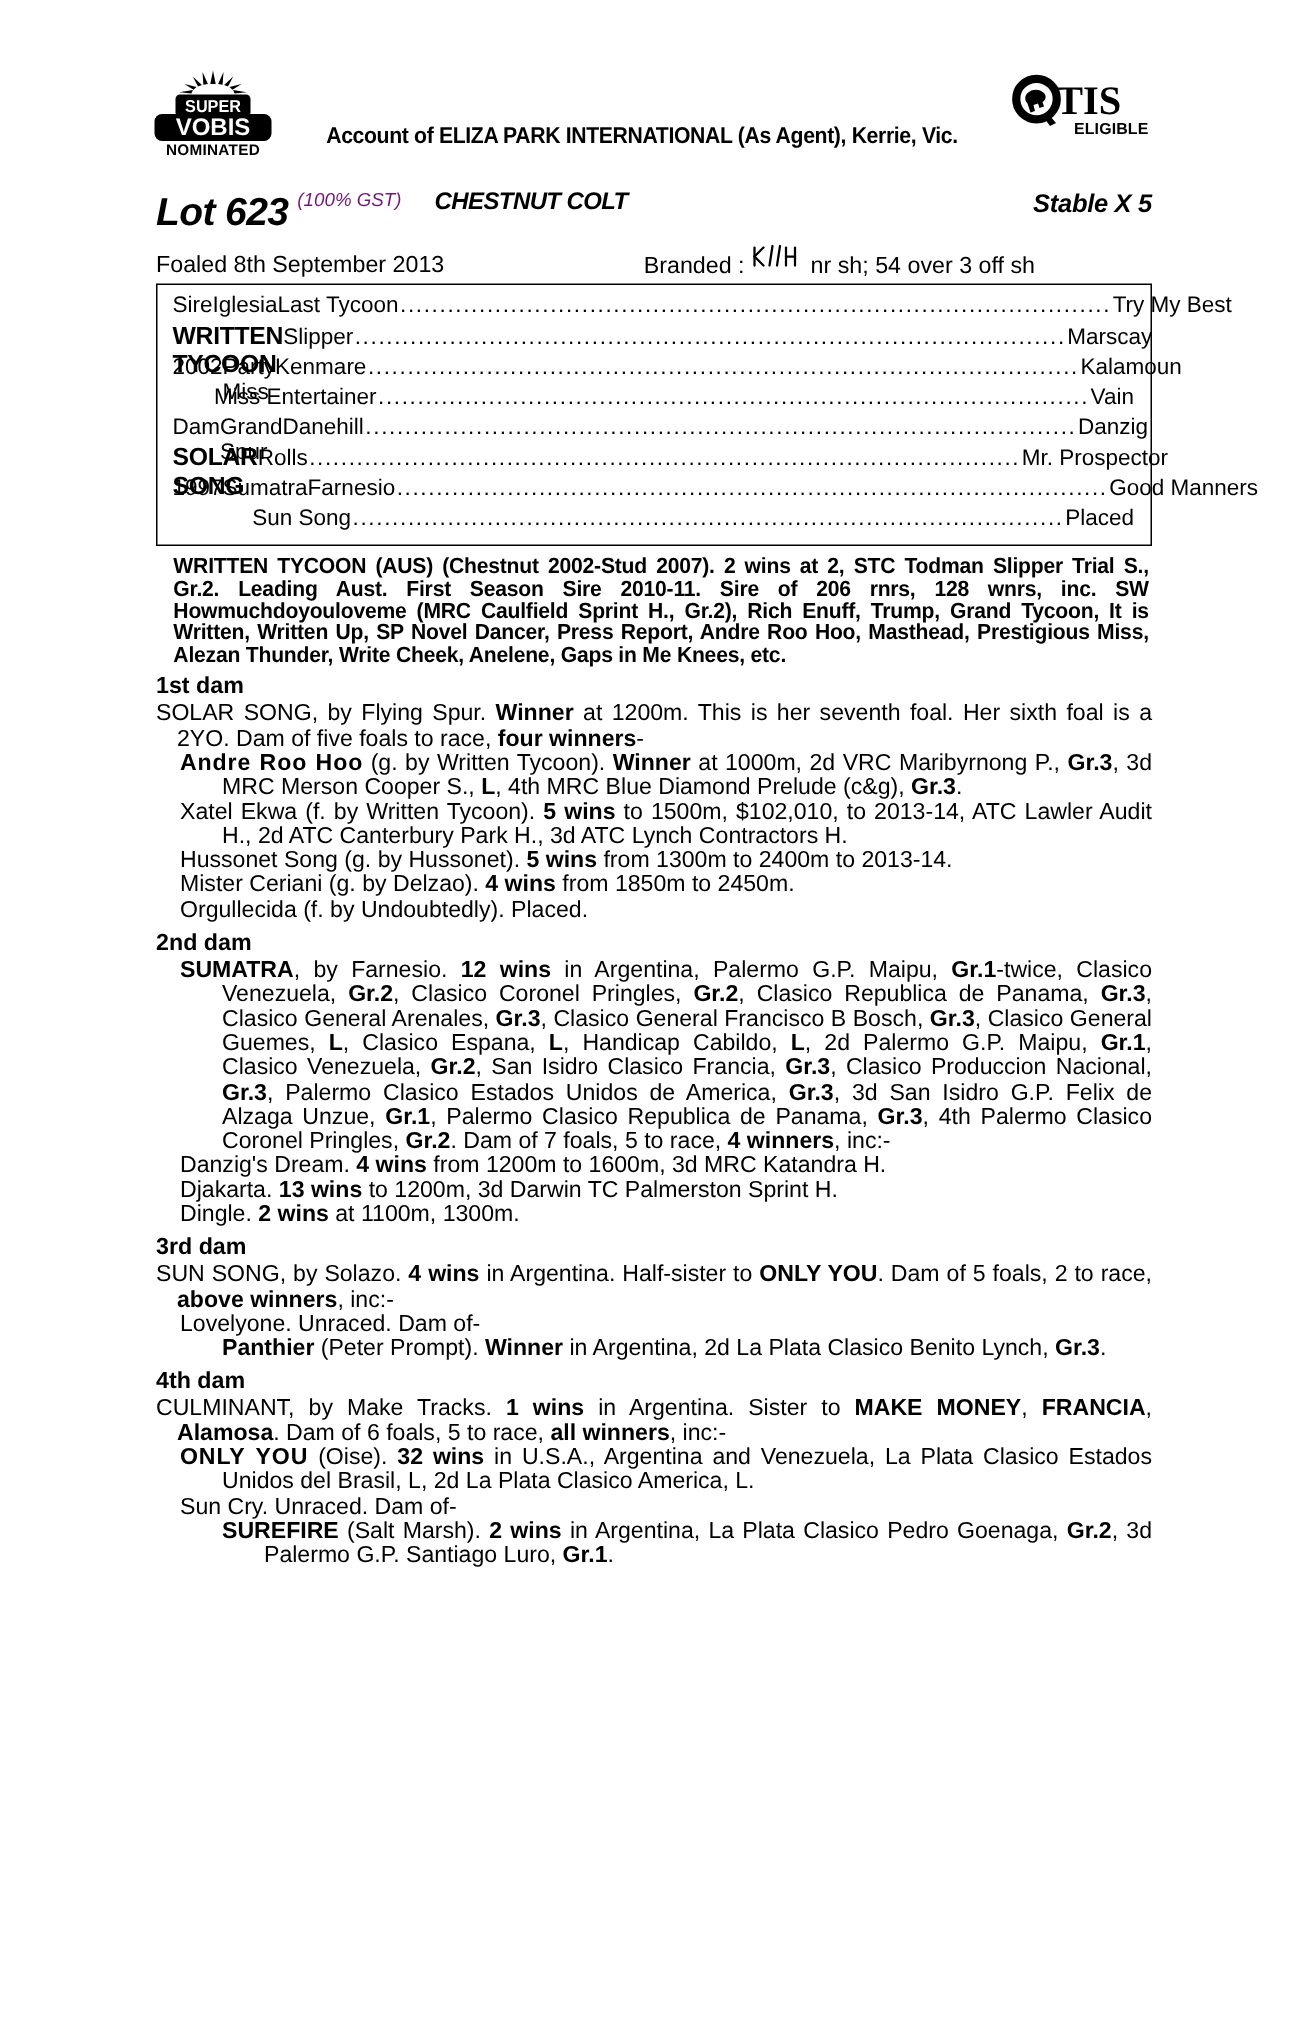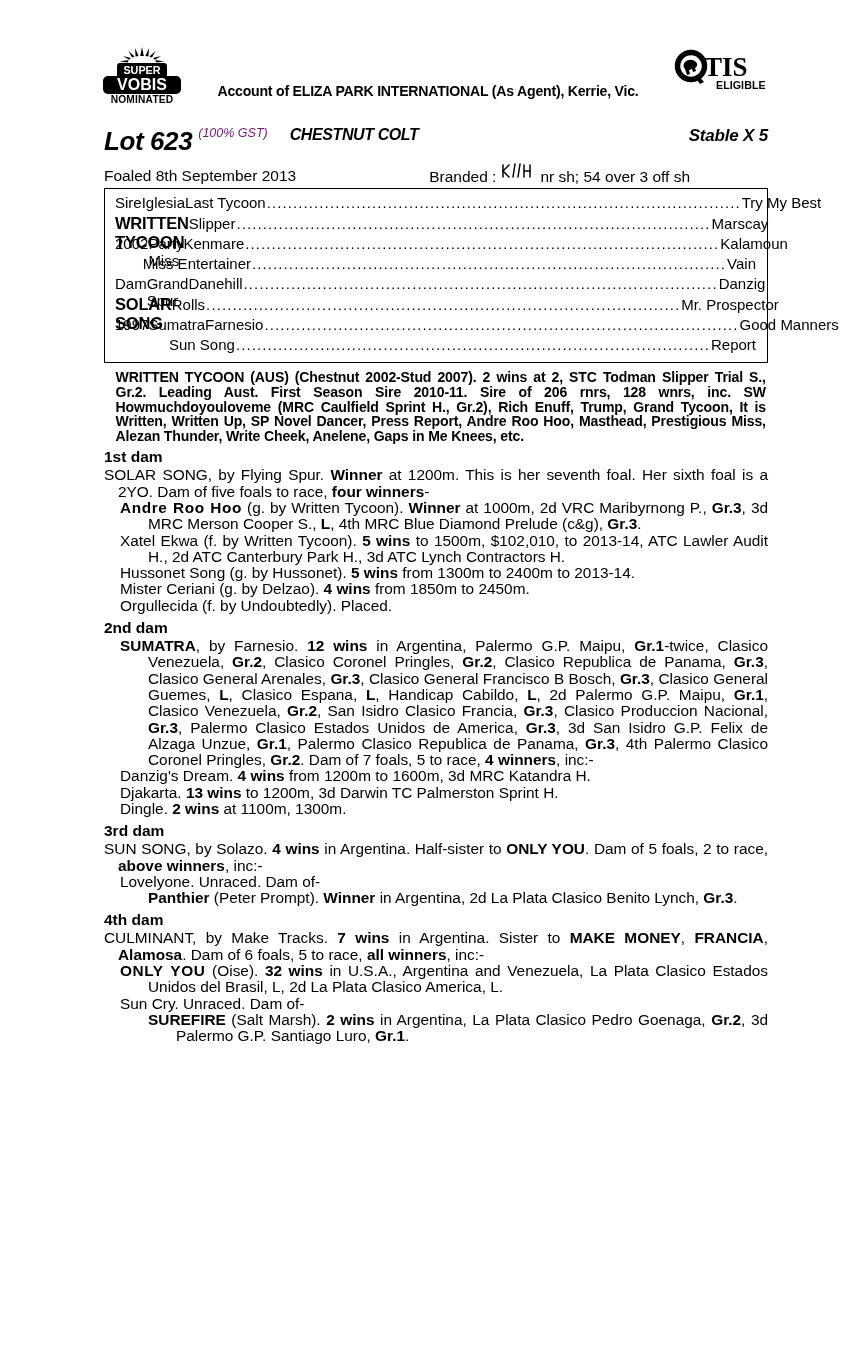--- a/index.html
+++ b/index.html
@@ -262,21 +262,21 @@
             </div>
           </div>
         </div>
         <div class="prow">
           <div class="c1"></div>
           <div class="c2"></div>
           <div class="c3">
             <div class="leader">
               <span class="l">Sun Song</span>
               <span class="dots">..........................................................................................</span>
-              <span class="r">Report</span>
+              <span class="r">Placed</span>
             </div>
           </div>
         </div>
       </div>
 
     <div class="sireblk">WRITTEN TYCOON (AUS) (Chestnut 2002-Stud 2007). 2 wins at 2, STC Todman Slipper Trial S., Gr.2. Leading Aust. First Season Sire 2010-11. Sire of 206 rnrs, 128 wnrs, inc. SW Howmuchdoyouloveme (MRC Caulfield Sprint H., Gr.2), Rich Enuff, Trump, Grand Tycoon, It is Written, Written Up, SP Novel Dancer, Press Report, Andre Roo Hoo, Masthead, Prestigious Miss, Alezan Thunder, Write Cheek, Anelene, Gaps in Me Knees, etc.</div>
 
     <div id="dams">
         <div class="damsec">
           <div class="damhead">1st dam</div>
@@ -295,21 +295,21 @@
           <div class="p1">Dingle. <b>2 wins</b> at 1100m, 1300m.</div>
         </div>
         <div class="damsec">
           <div class="damhead">3rd dam</div>
           <div class="p0">SUN SONG, by Solazo. <b>4 wins</b> in Argentina. Half-sister to <b>ONLY YOU</b>. Dam of 5 foals, 2 to race, <b>above winners</b>, inc:-</div>
           <div class="p1">Lovelyone. Unraced. Dam of-</div>
           <div class="p2"><b>Panthier</b> (Peter Prompt). <b>Winner</b> in Argentina, 2d La Plata Clasico Benito Lynch, <b>Gr.3</b>.</div>
         </div>
         <div class="damsec">
           <div class="damhead">4th dam</div>
-          <div class="p0">CULMINANT, by Make Tracks. <b>7 wins</b> in Argentina. Sister to <b>MAKE MONEY</b>, <b>FRANCIA</b>, <b>Alamosa</b>. Dam of 6 foals, 5 to race, <b>all winners</b>, inc:-</div>
+          <div class="p0">CULMINANT, by Make Tracks. <b>1 wins</b> in Argentina. Sister to <b>MAKE MONEY</b>, <b>FRANCIA</b>, <b>Alamosa</b>. Dam of 6 foals, 5 to race, <b>all winners</b>, inc:-</div>
           <div class="p1"><b class="sp">ONLY YOU</b> (Oise). <b>32 wins</b> in U.S.A., Argentina and Venezuela, La Plata Clasico Estados Unidos del Brasil, L, 2d La Plata Clasico America, L.</div>
           <div class="p1">Sun Cry. Unraced. Dam of-</div>
           <div class="p2"><b>SUREFIRE</b> (Salt Marsh). <b>2 wins</b> in Argentina, La Plata Clasico Pedro Goenaga, <b>Gr.2</b>, 3d Palermo G.P. Santiago Luro, <b>Gr.1</b>.</div>
         </div>
       </div>
 
   </div>
 </div>
 
 </body></html>

